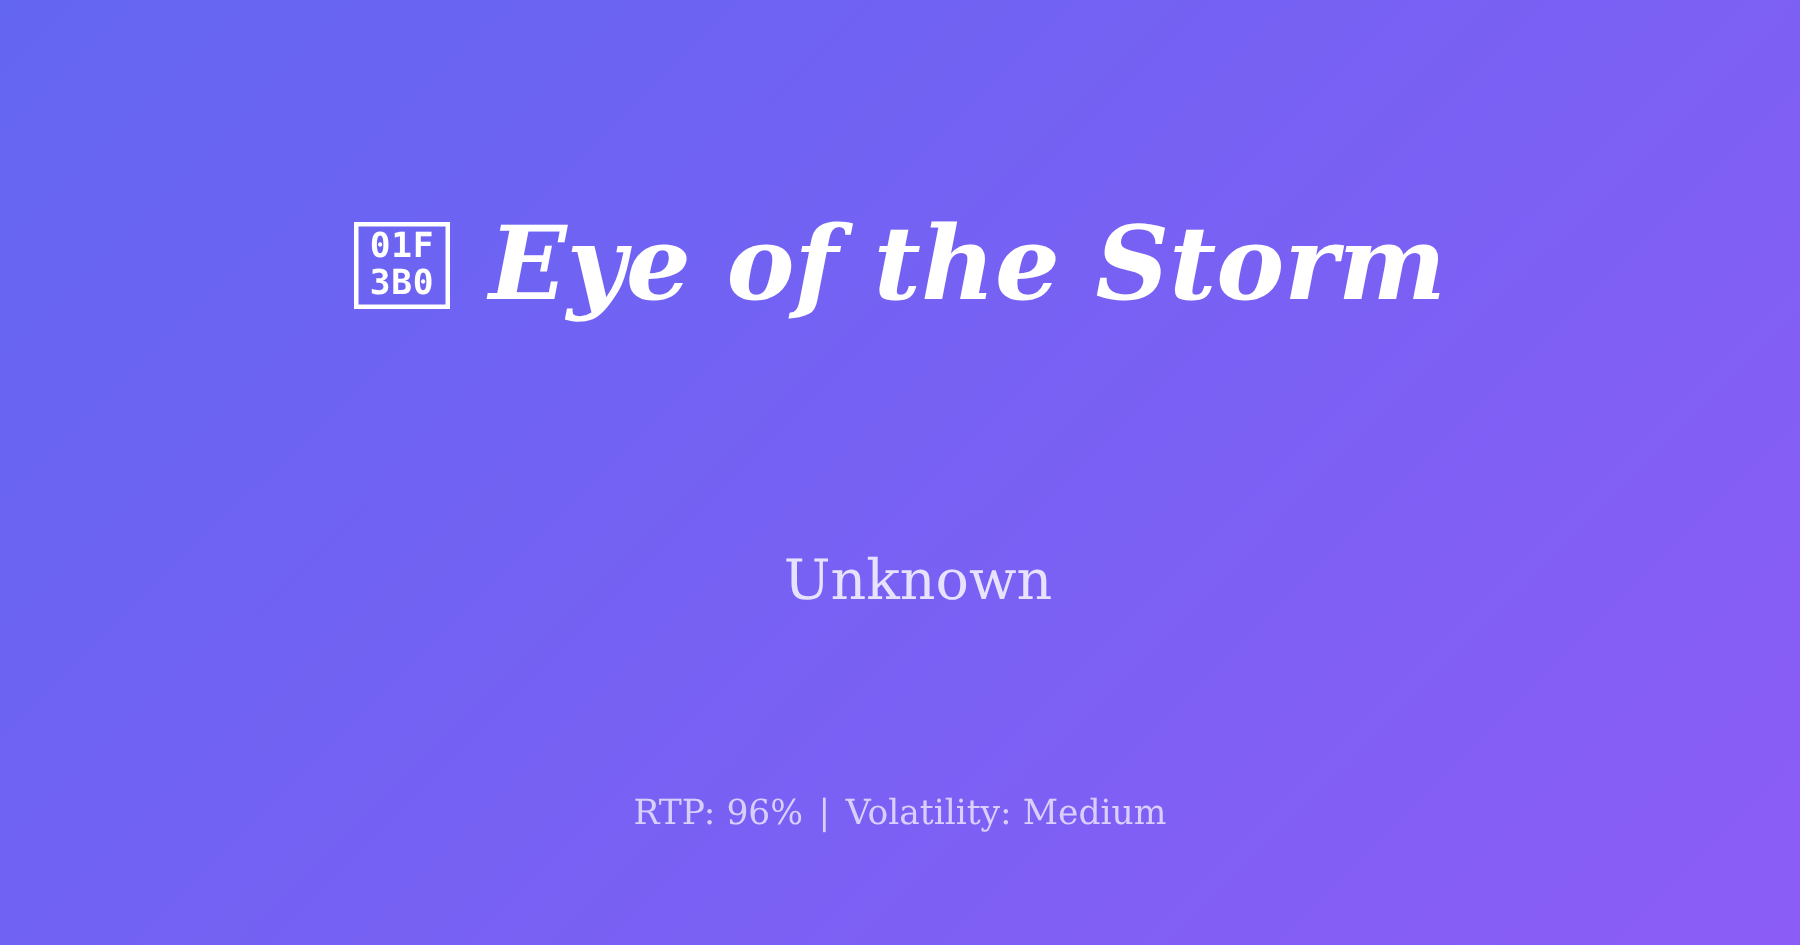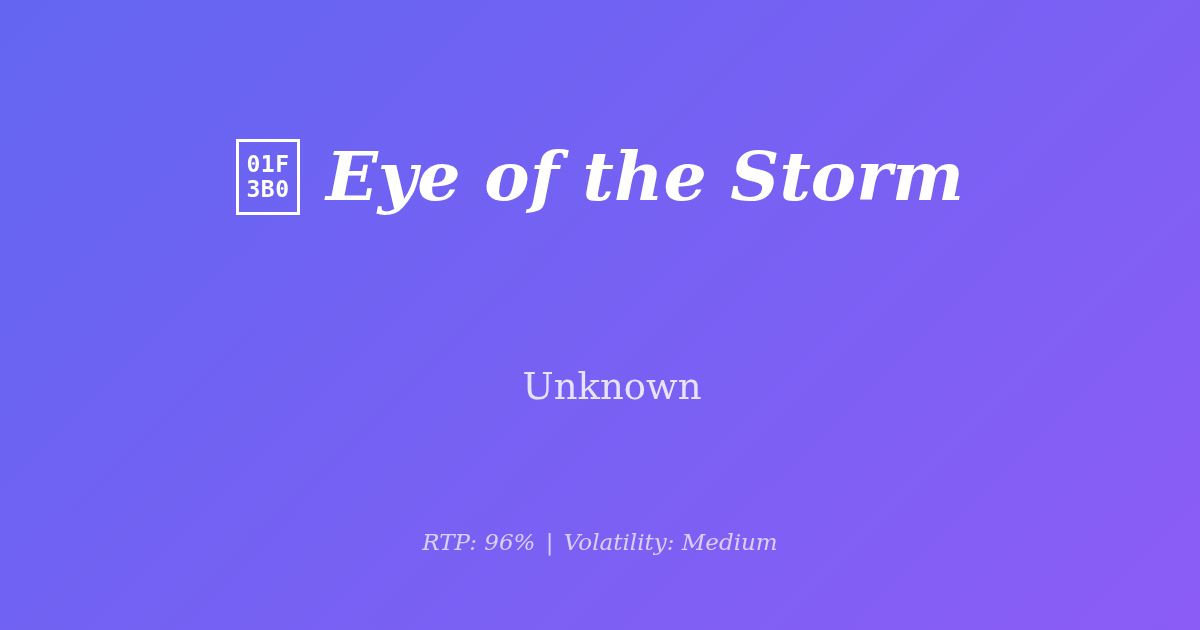--- a/index.html
+++ b/index.html
@@ -39,21 +39,21 @@
     align-items: center;
     justify-content: center;
     gap: 26px;
     padding: 0 40px;
     box-sizing: border-box;
   }
 
   .tofu-glyph {
     flex: 0 0 auto;
     width: 64px;
-    height: 76px;
+    height: 58px;
     box-sizing: border-box;
     border: 3px solid #ffffff;
     display: flex;
     flex-direction: column;
     align-items: center;
     justify-content: center;
     line-height: 1;
     font-family: "DejaVu Sans Mono", monospace;
     color: #ffffff;
     margin-top: 2px;
@@ -101,21 +101,20 @@
     top: 526px;
     left: 0;
     width: 1200px;
     text-align: center;
     font-family: "DejaVu Serif", serif;
     font-weight: 400;
     font-size: 23px;
     line-height: 32px;
     color: rgba(255, 255, 255, 0.70);
     white-space: nowrap;
-    font-style: italic;
   }
 
   .meta-line .meta-sep {
     padding: 0 3px;
   }
 </style>
 </head>
 <body>
 
 <div id="og-card">

